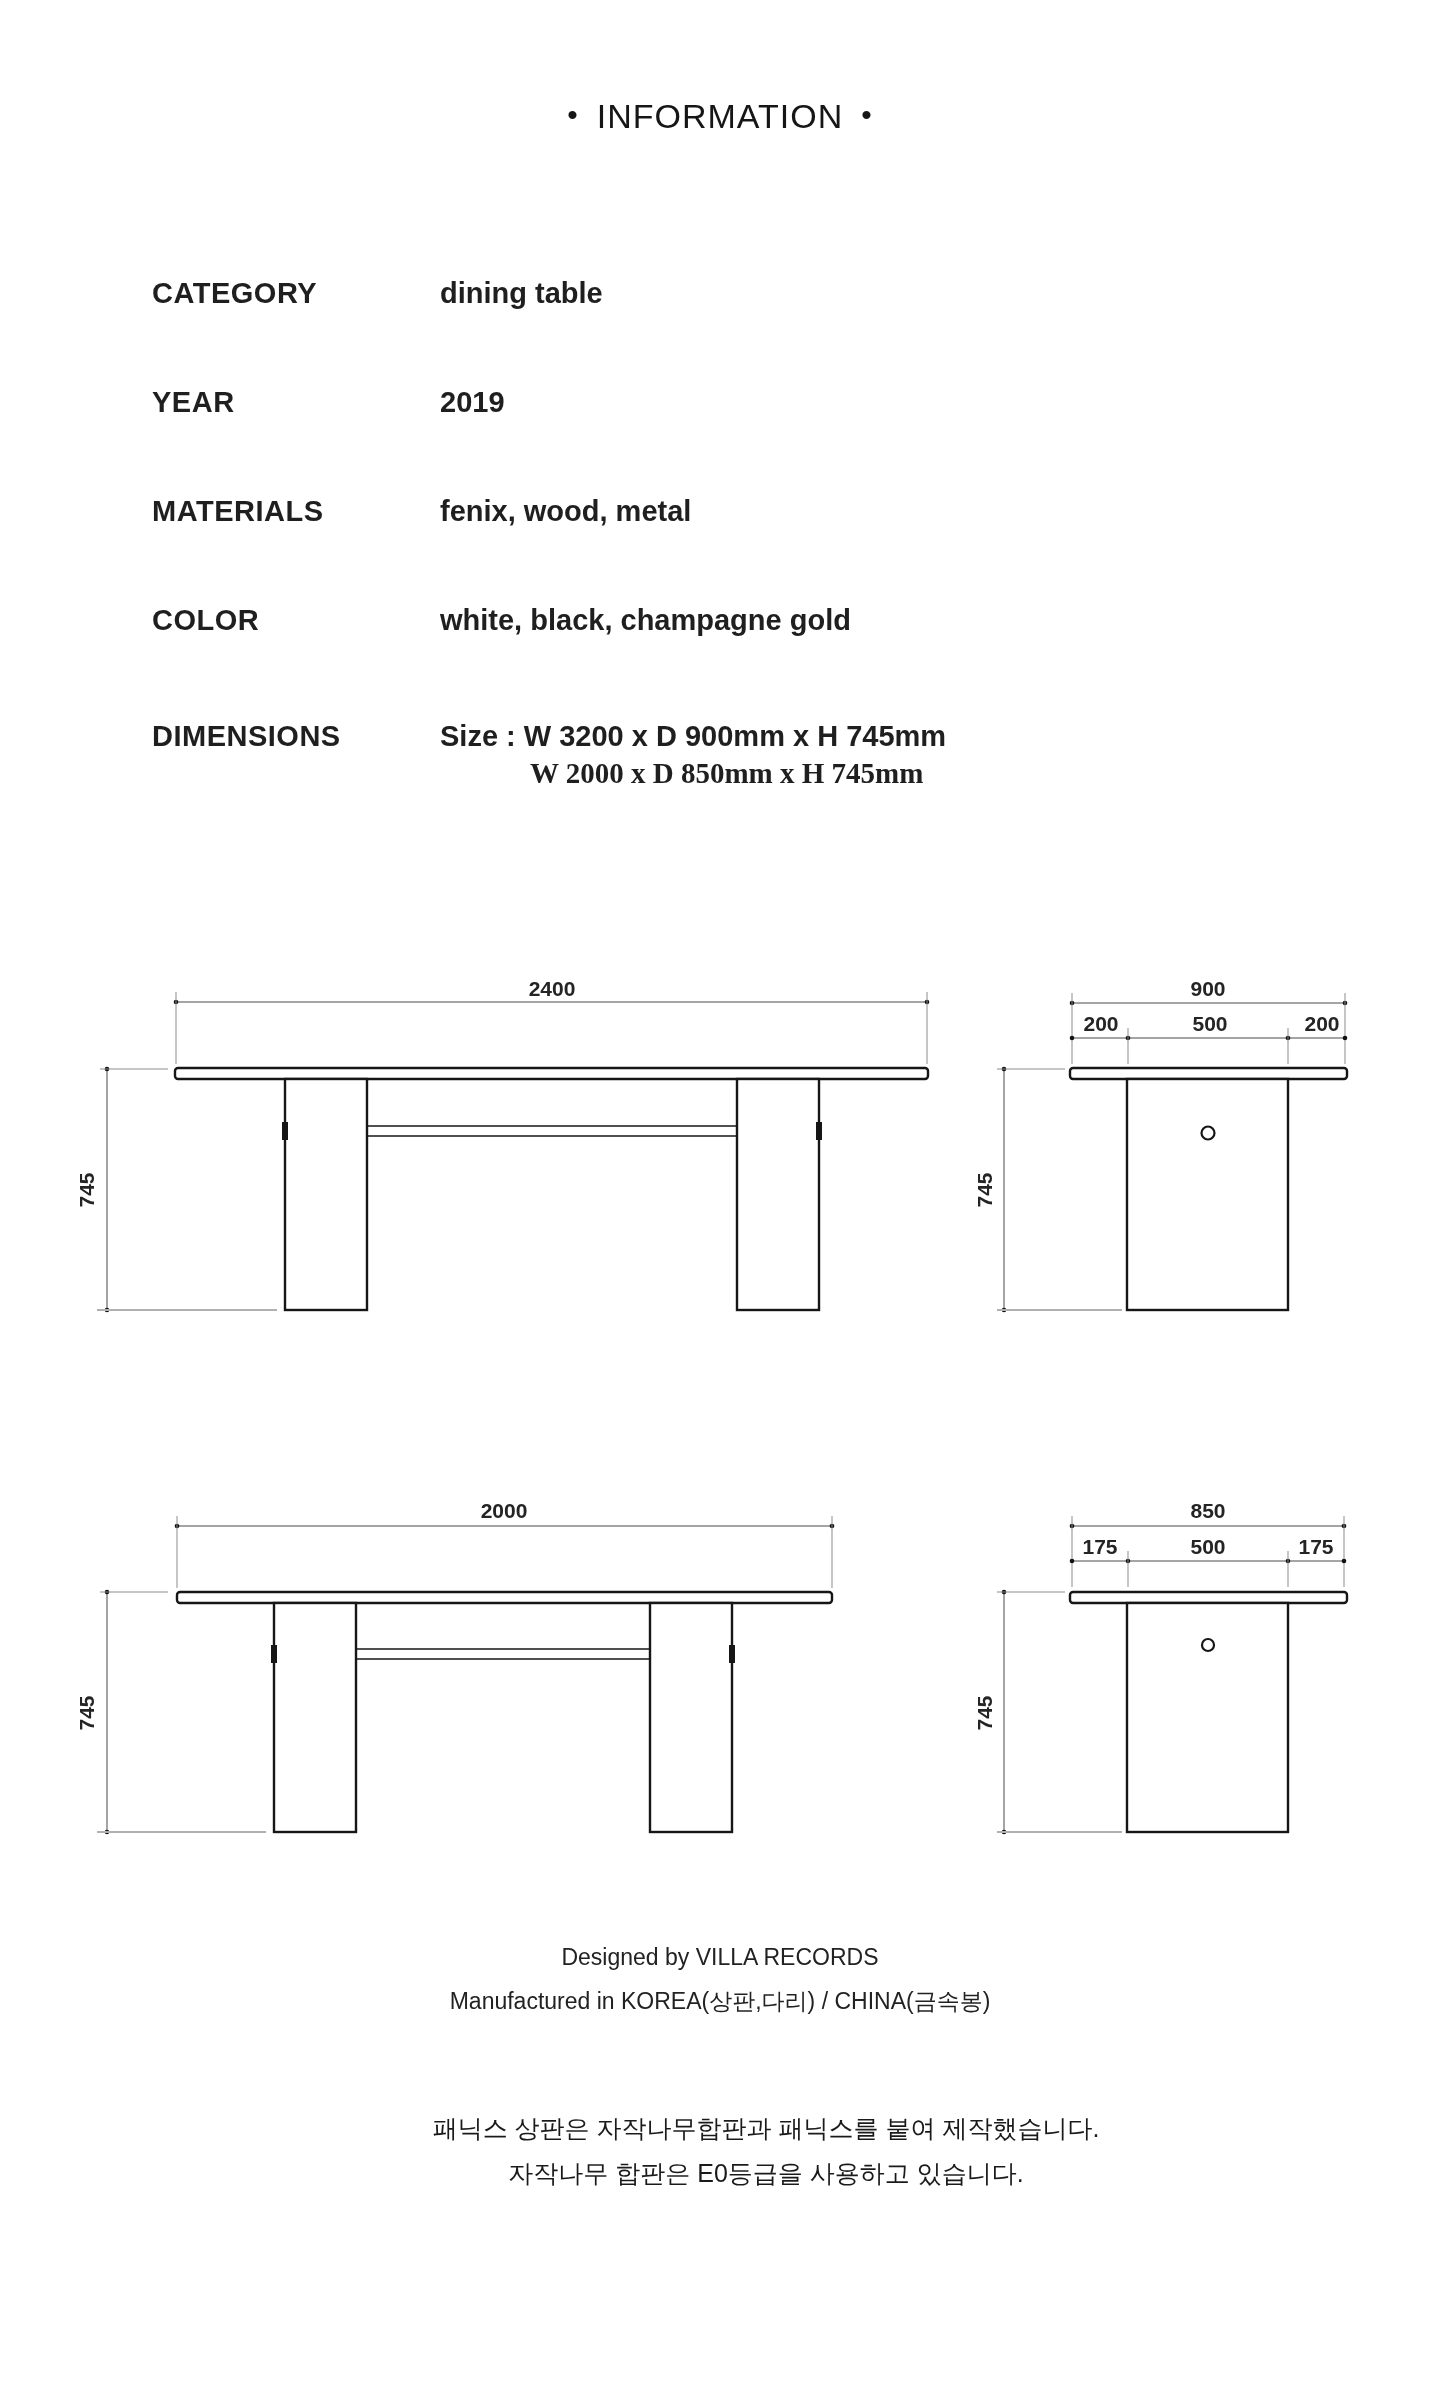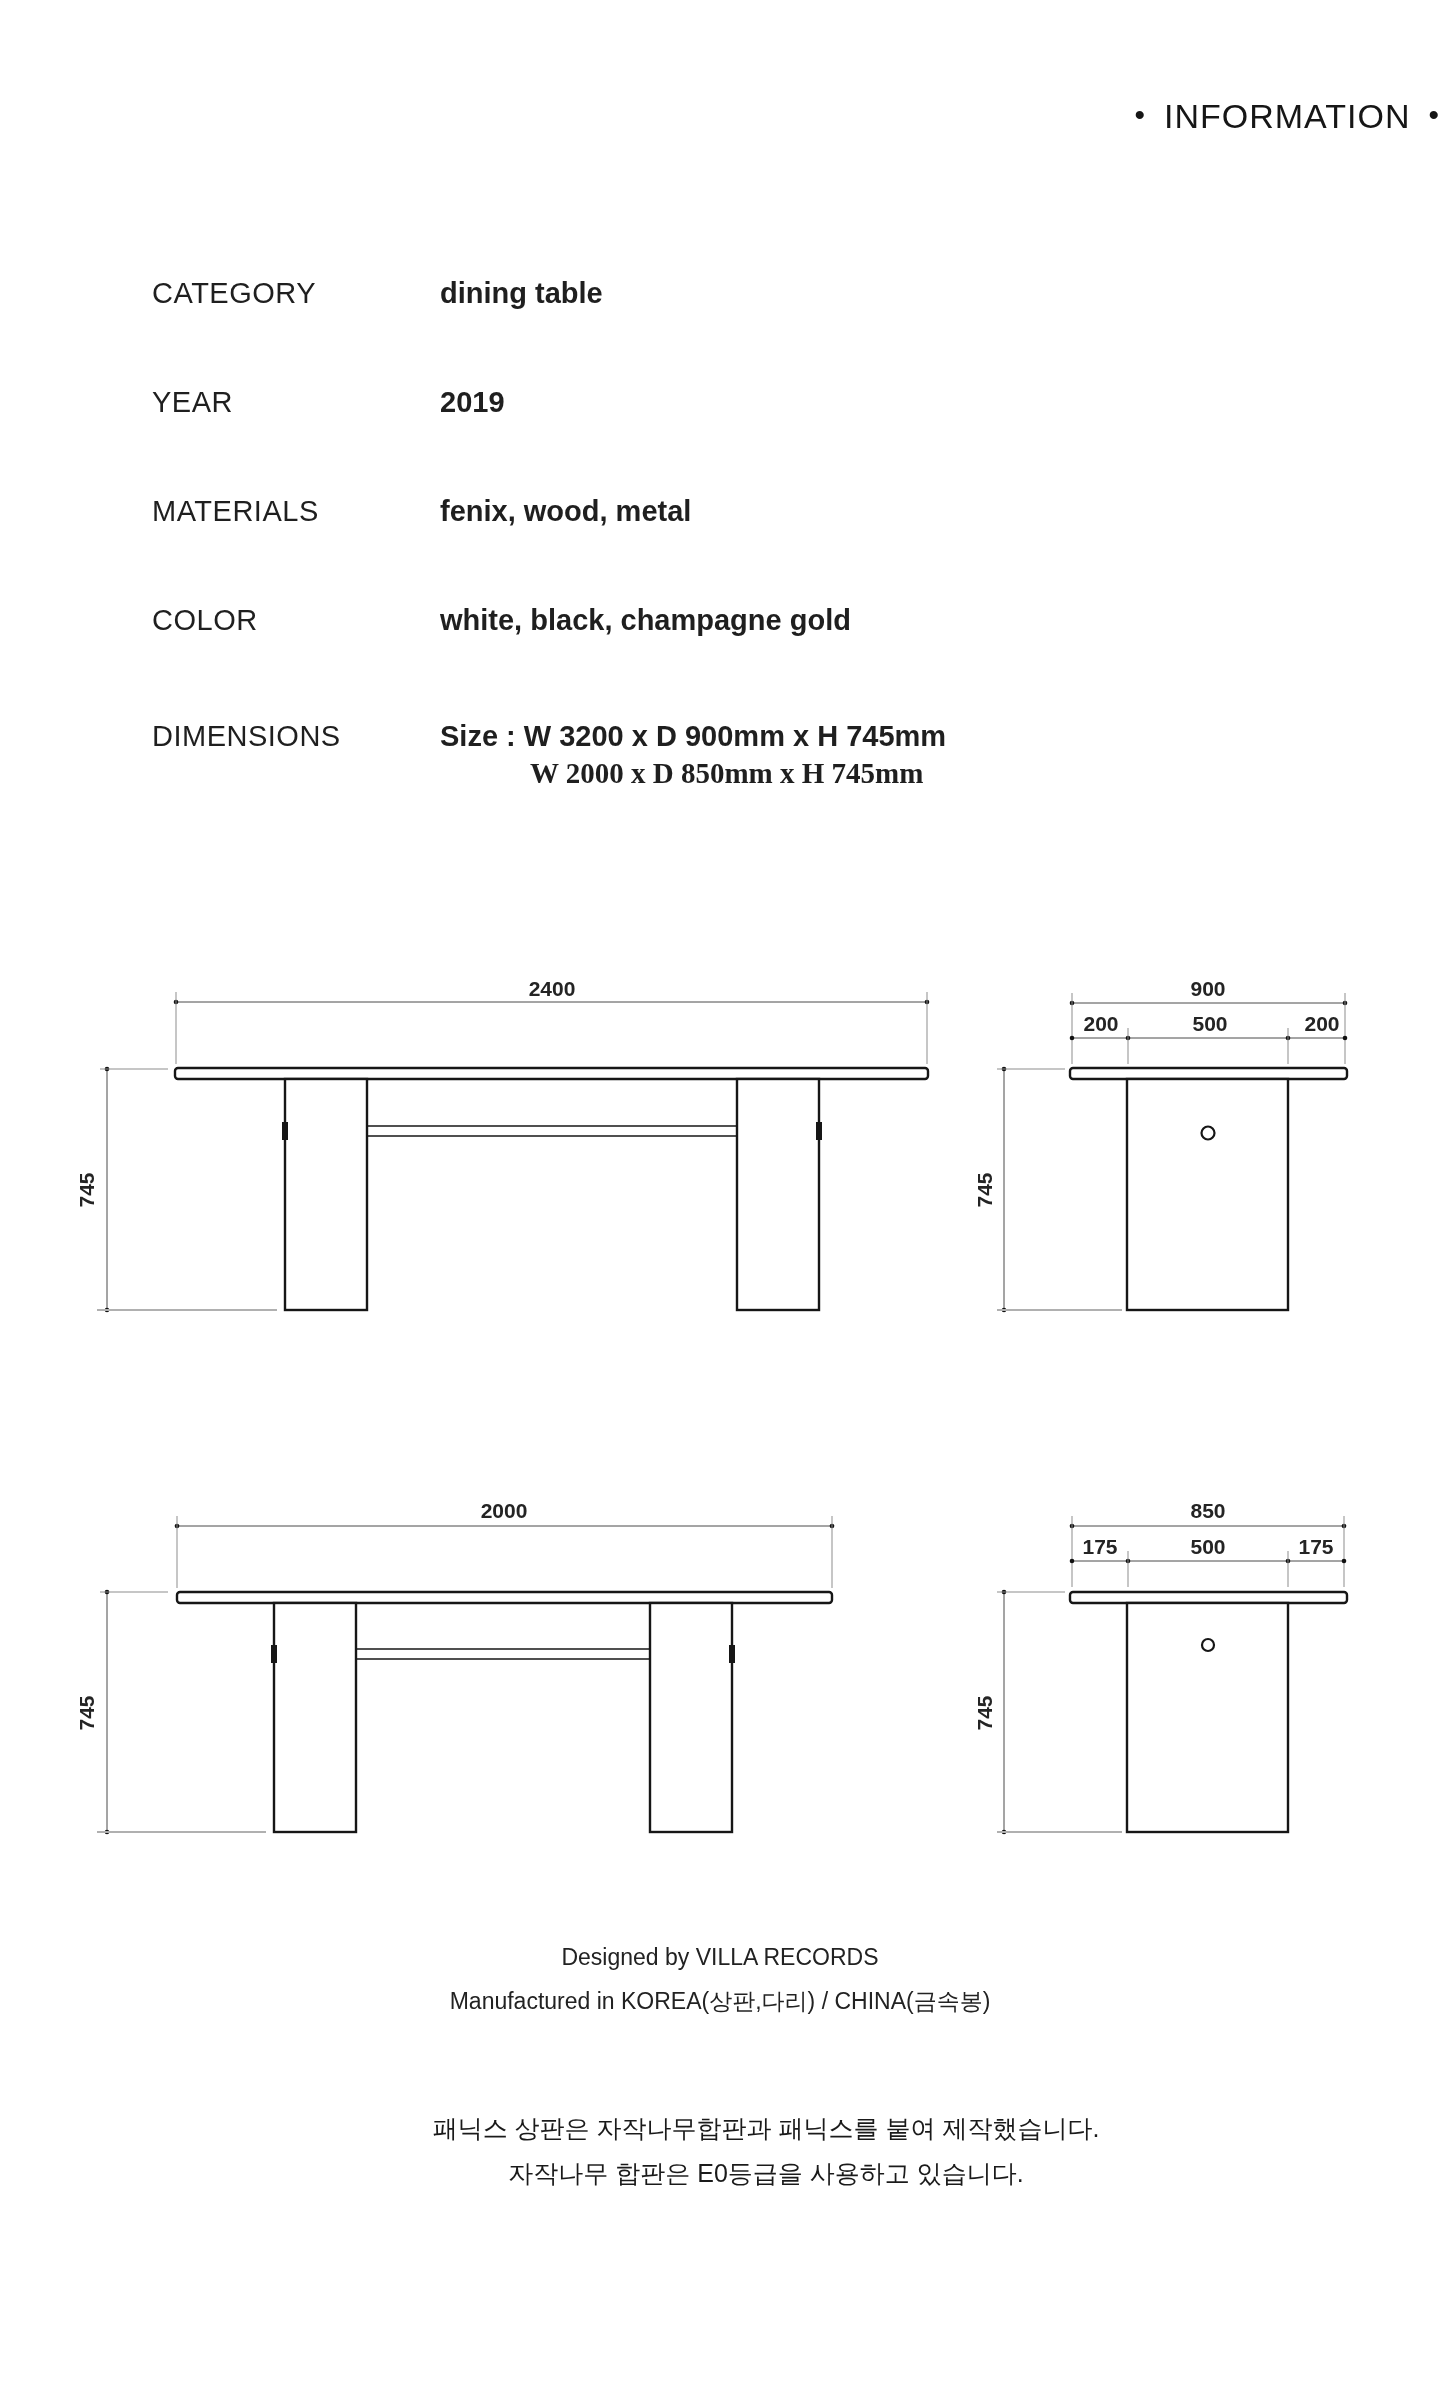--- a/index.html
+++ b/index.html
@@ -1,27 +1,27 @@
 <!DOCTYPE html>
 <html><head>
 <meta charset="utf-8">
 <style>
   html,body{margin:0;padding:0;background:#fff;}
   .page{
     position:relative;width:1440px;height:2383px;background:#ffffff;
     font-family:"Liberation Sans","DejaVu Sans",sans-serif;color:#1f1f1f;overflow:hidden;
   }
   .title{
-    position:absolute;top:97px;left:0;width:100%;text-align:right;
+    position:absolute;top:97px;left:0;width:100%;text-align:center;
     font-size:34px;font-weight:400;letter-spacing:1px;color:#161616;white-space:nowrap;
   }
   .title .bullet{font-size:30px;vertical-align:3px;}
   .title .title-word{margin:0 18px;}
   .spec-label{
-    position:absolute;left:152px;font-size:29px;font-weight:400;letter-spacing:.5px;
+    position:absolute;left:152px;font-size:29px;font-weight:700;letter-spacing:.5px;
     line-height:36px;white-space:nowrap;
   }
   .spec-value{
     position:absolute;left:440px;font-size:29px;font-weight:600;line-height:37px;white-space:nowrap;
   }
   .dim-indent{padding-left:90px;font-family:Liberation Serif, serif;}
   .drawing{position:absolute;}
   .dim-line{stroke:#4a4a4a;stroke-width:1;}
   .ext-line{stroke:#8d8d8d;stroke-width:1;}
   .floor-line{stroke:#b0b0b0;stroke-width:2;}

